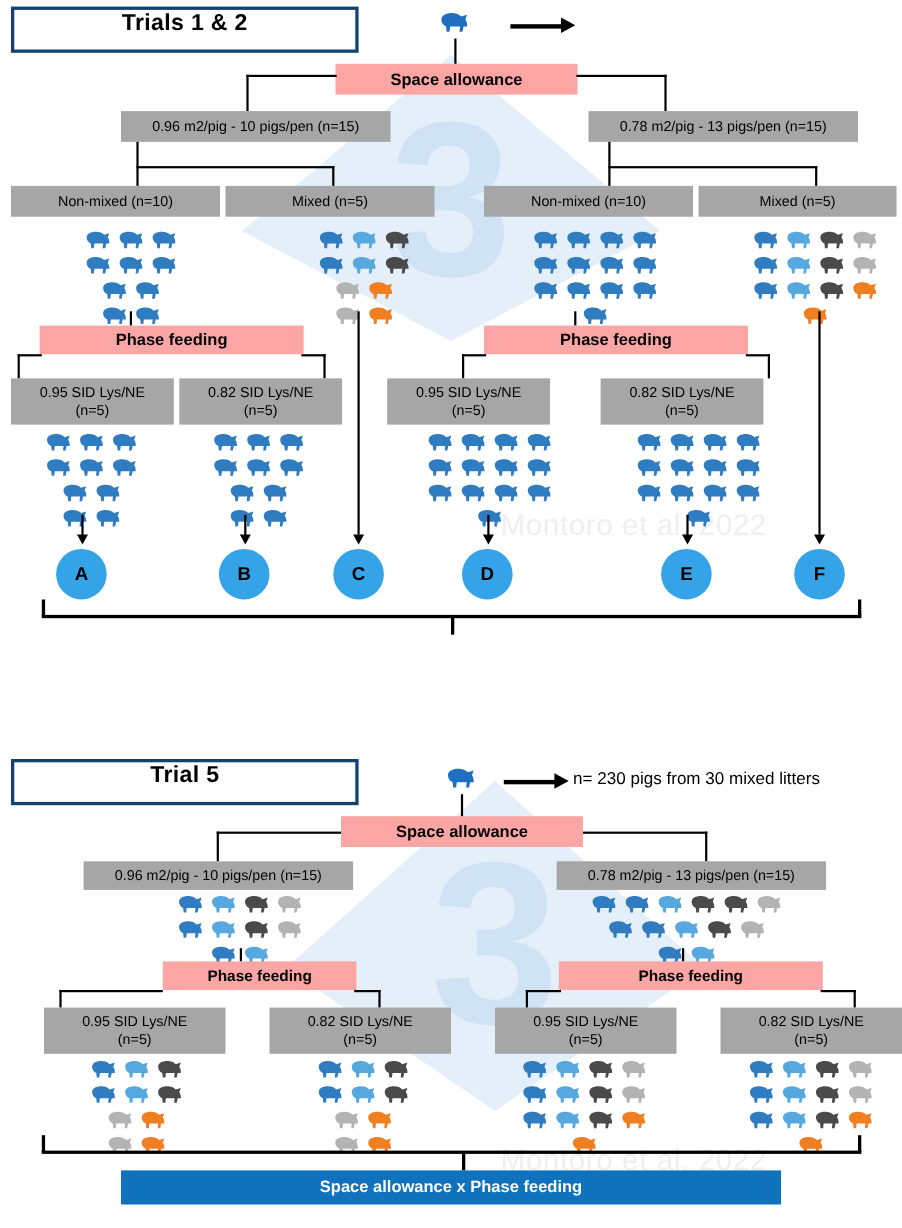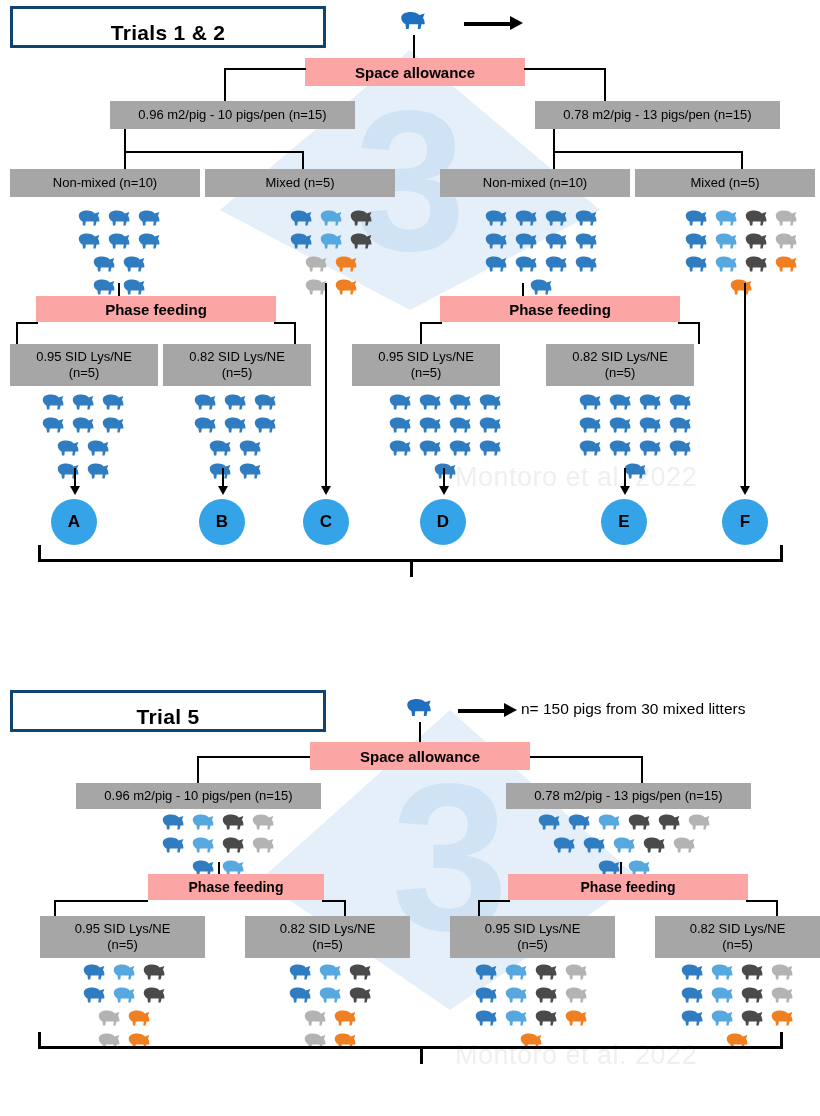--- a/index.html
+++ b/index.html
@@ -7,21 +7,21 @@
        font-family:"Liberation Sans",sans-serif;color:#000;}
   #root{position:relative;width:820px;height:1116px;}
 
   
   .wm{position:absolute;pointer-events:none;}
   .wmtext{position:absolute;color:#efefef;font-size:27px;letter-spacing:.5px;
           pointer-events:none;white-space:nowrap;}
 
   
   .ttlbox{position:absolute;border:3px solid #12436e;background:#fff;
-          display:flex;align-items:flex-end;justify-content:center;
+          display:flex;align-items:flex-start;justify-content:center;
           font-size:21px;font-weight:bold;letter-spacing:.3px;}
   .orange{position:absolute;background:#fca5a5;display:flex;align-items:center;
           justify-content:center;font-size:15px;font-weight:bold;}
   .orange.sm{font-size:14px;}
   .gray{position:absolute;background:#a6a6a6;display:flex;align-items:center;
         justify-content:center;text-align:center;font-size:13px;line-height:16px;}
   .gray.one{font-size:13px;}
   .bluebar{position:absolute;background:#1072bd;color:#fff;display:flex;
            align-items:center;justify-content:center;font-size:15px;font-weight:bold;}
   .circ{position:absolute;border-radius:50%;background:#34a3e8;color:#000;
@@ -553,21 +553,21 @@
 
   <div class="ttlbox" style="left:10px;top:690px;width:310px;height:36px;">
     <span>Trial 5</span>
   </div>
 
   <svg style="position:absolute;left:403px;top:696px;" width="34" height="26" viewBox="0 0 64 48">
     <path fill="#1f6fc0" d="M8 16c0-7 8-11 18-11 7 0 12 2 16 6l10-3-3 8c2 3 3 6 3 9v3h-6l-2 9h-5l1-9H23l-1 9h-5l-1-9c-5-2-8-7-8-12z"></path>
   </svg>
   <div class="ln hl" style="left:458px;top:709px;width:48px;height:4px;"></div>
   <div class="arrowright" style="left:504px;top:703px;"></div>
-  <div class="note" style="left:521px;top:700px;">n= 150 pigs from 30 mixed litters</div>
+  <div class="note" style="left:521px;top:700px;">n= 230 pigs from 30 mixed litters</div>
 
   <div class="orange" style="left:310px;top:742px;width:220px;height:28px;">
     <span>Space allowance</span>
   </div>
   <div class="ln vl" style="left:419px;top:722px;height:20px;"></div>
 
   <div class="ln hl" style="left:197px;top:756px;width:113px;"></div>
   <div class="ln hl" style="left:530px;top:756px;width:113px;"></div>
   <div class="ln vl" style="left:197px;top:756px;height:27px;"></div>
   <div class="ln vl" style="left:641px;top:756px;height:27px;"></div>
@@ -878,14 +878,17 @@
           <path fill="#f07f22" d="M8 16c0-7 8-11 18-11 7 0 12 2 16 6l10-3-3 8c2 3 3 6 3 9v3h-6l-2 9h-5l1-9H23l-1 9h-5l-1-9c-5-2-8-7-8-12z"></path>
         </svg>
       </div>
     </div>
 
   <div class="ln hl" style="left:38px;top:1046px;width:745px;height:3px;"></div>
   <div class="ln vl" style="left:38px;top:1032px;height:16px;width:3px;"></div>
   <div class="ln vl" style="left:780px;top:1032px;height:16px;width:3px;"></div>
   <div class="ln vl" style="left:420px;top:1048px;height:16px;width:3px;"></div>
 
+  <div class="bluebar" style="left:110px;top:1064px;width:600px;height:31px;">
+    <span>Space allowance x Phase feeding</span>
+  </div>
 
 </div>
 
 </body></html>

